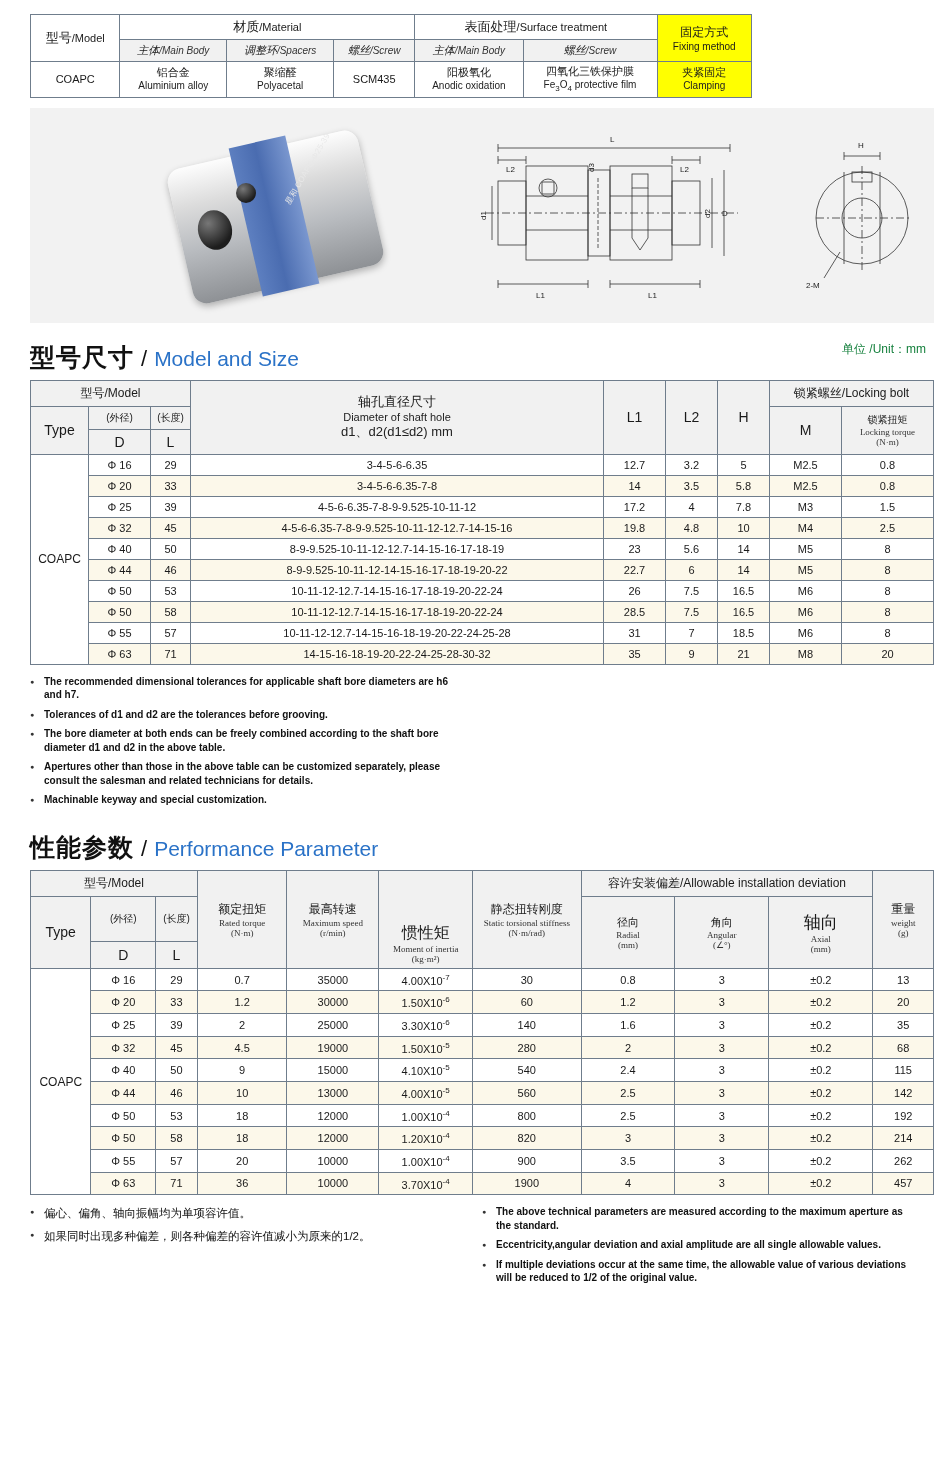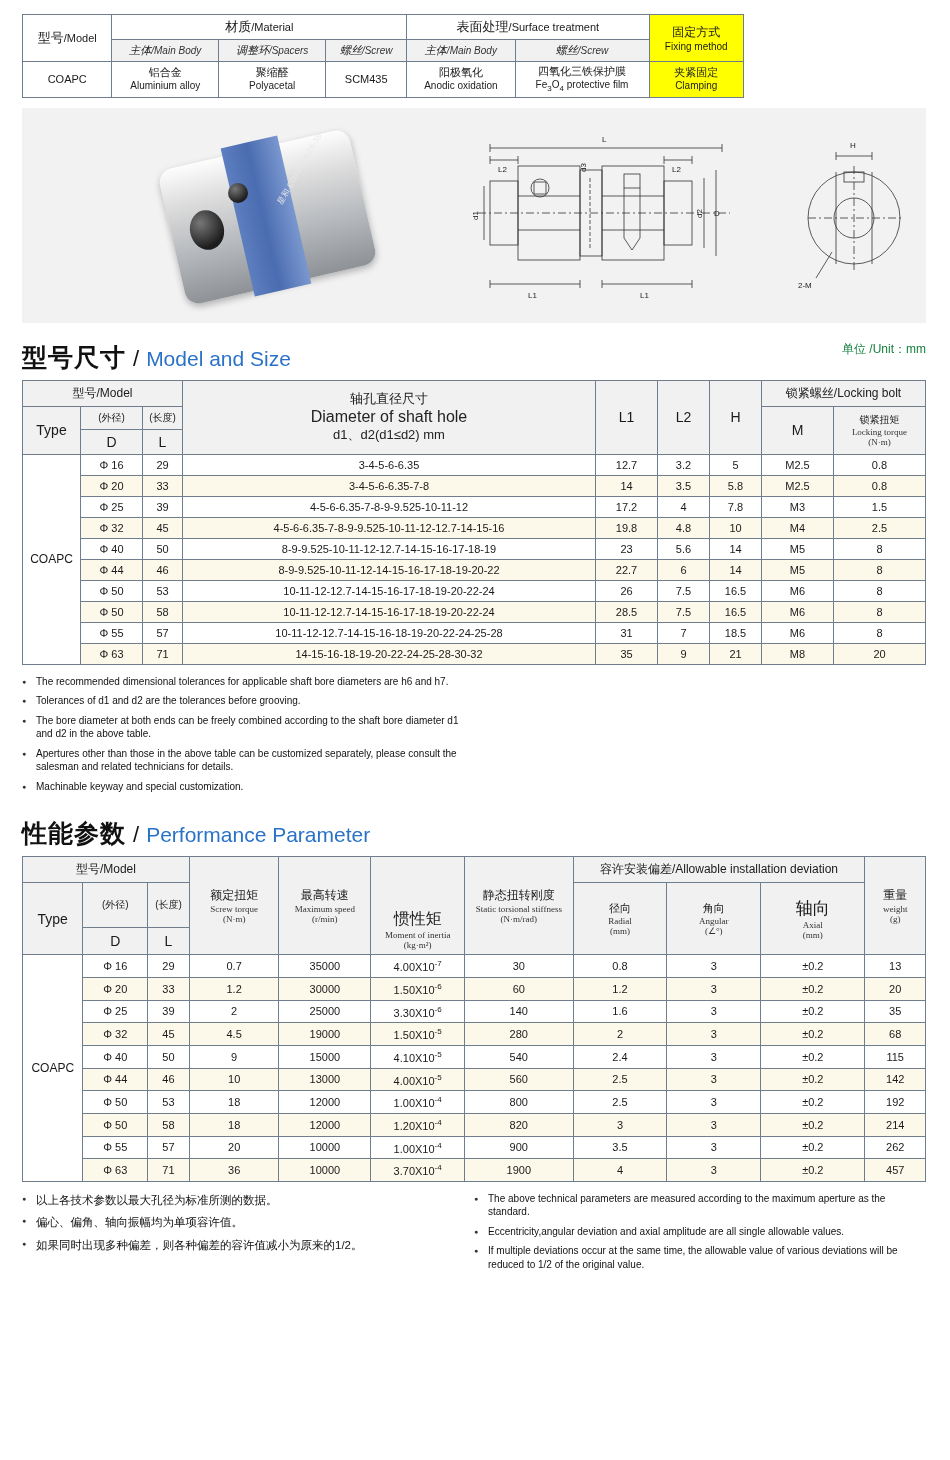--- a/index.html
+++ b/index.html
@@ -3,21 +3,21 @@
 <meta charset="utf-8">
 <style>
   * { box-sizing: border-box; }
   html, body {
     margin: 0; padding: 0;
     width: 950px; height: 1460px;
     background: #ffffff;
     font-family: "Liberation Sans", sans-serif;
     color: #1a1a1a;
   }
-  .page { position: relative; width: 950px; height: 1460px; padding: 0 14px; }
+  .page { position: relative; width: 950px; height: 1460px; padding: 0 22px; }
 
   
   .top-block { padding-top: 14px; }
   table.spec {
     border-collapse: collapse;
     width: 722px;
     margin-left: 8px;
     font-size: 11px;
   }
   table.spec td, table.spec th {
@@ -111,21 +111,21 @@
   .w-m { width: 72px; } .w-tq { width: 92px; }
 
   
   .notes { display: flex; margin: 10px 8px 0 8px; width: 904px; }
   .notes .col { width: 50%; padding-right: 14px; }
   .notes ul { list-style: none; margin: 0; padding: 0; }
   .notes li {
     position: relative; padding-left: 14px; margin-bottom: 6px;
     font-size: 11.5px; line-height: 1.45; color: #111;
   }
-  .notes .col.en li { font-size: 10px; line-height: 1.35; }
+  .notes .col.en li { font-size: 10px; line-height: 1.35; font-weight: bold; }
   .notes li:before {
     content: "●"; position: absolute; left: 0; top: 0; font-size: 7px; color: #333;
     line-height: 1.9;
   }
   sup { font-size: 8px; }
   sub { font-size: 8px; }
 </style>
 </head>
 <body>
 
@@ -302,21 +302,21 @@
   </div>
 
   <table class="data">
     <tbody>
         <tr>
       <th class="grp" colspan="3">
         <span class="cn">型号</span><span class="cn">/Model</span>
       </th>
       <th class="grp" rowspan="3">
         <span class="cn" style="font-size:13px;">轴孔直径尺寸</span>
-        <span class="en" style="font-size:16px;">Diameter of shaft hole</span>
+        <span class="en" style="font-size:11px;">Diameter of shaft hole</span>
         <span class="en" style="font-size:13px;">d1、d2(d1≤d2) mm</span>
       </th>
       <th class="big w-l1" rowspan="3">L1</th>
       <th class="big w-l2" rowspan="3">L2</th>
       <th class="big w-h" rowspan="3">H</th>
       <th class="grp" colspan="2">
         <span class="cn">锁紧螺丝</span><span class="cn">/Locking bolt</span>
       </th>
     </tr>
     <tr>
@@ -459,21 +459,21 @@
   </div>
 
   <table class="data">
     <tbody>
         <tr>
       <th class="grp" colspan="3">
         <span class="cn">型号</span><span class="cn">/Model</span>
       </th>
       <th class="sm" rowspan="3" style="width:86px;">
         <span class="cn" style="font-size:12px;">额定扭矩</span>
-        <span class="en">Screw torque</span>
+        <span class="en">Rated torque</span>
         <span class="en">(N·m)</span>
       </th>
       <th class="sm" rowspan="3" style="width:88px;">
         <span class="cn" style="font-size:12px;">最高转速</span>
         <span class="en">Maximum speed</span>
         <span class="en">(r/min)</span>
       </th>
       <th class="sm" rowspan="3" style="width:90px;">
         <span class="cn" style="font-size:16px;margin-top:48px;">惯性矩</span>
         <span class="en">Moment of inertia</span>
@@ -639,21 +639,20 @@
           <td class="alt">3</td>
           <td class="alt">±0.2</td>
           <td class="alt">457</td>
         </tr>
       </tbody>
   </table>
 
   <div class="notes">
     <div class="col cn">
         <ul id="notes2-cn">
-          <li>以上各技术参数以最大孔径为标准所测的数据。</li>
           <li>偏心、偏角、轴向振幅均为单项容许值。</li>
           <li>如果同时出现多种偏差，则各种偏差的容许值减小为原来的1/2。</li>
         </ul>
       </div>
     <div class="col en">
         <ul id="notes2-en">
           <li>The above technical parameters are measured according to the maximum aperture as the standard.</li>
           <li>Eccentricity,angular deviation and axial amplitude are all single allowable values.</li>
           <li>If multiple deviations occur at the same time, the allowable value of various deviations will be reduced to 1/2 of the original value.</li>
         </ul>

